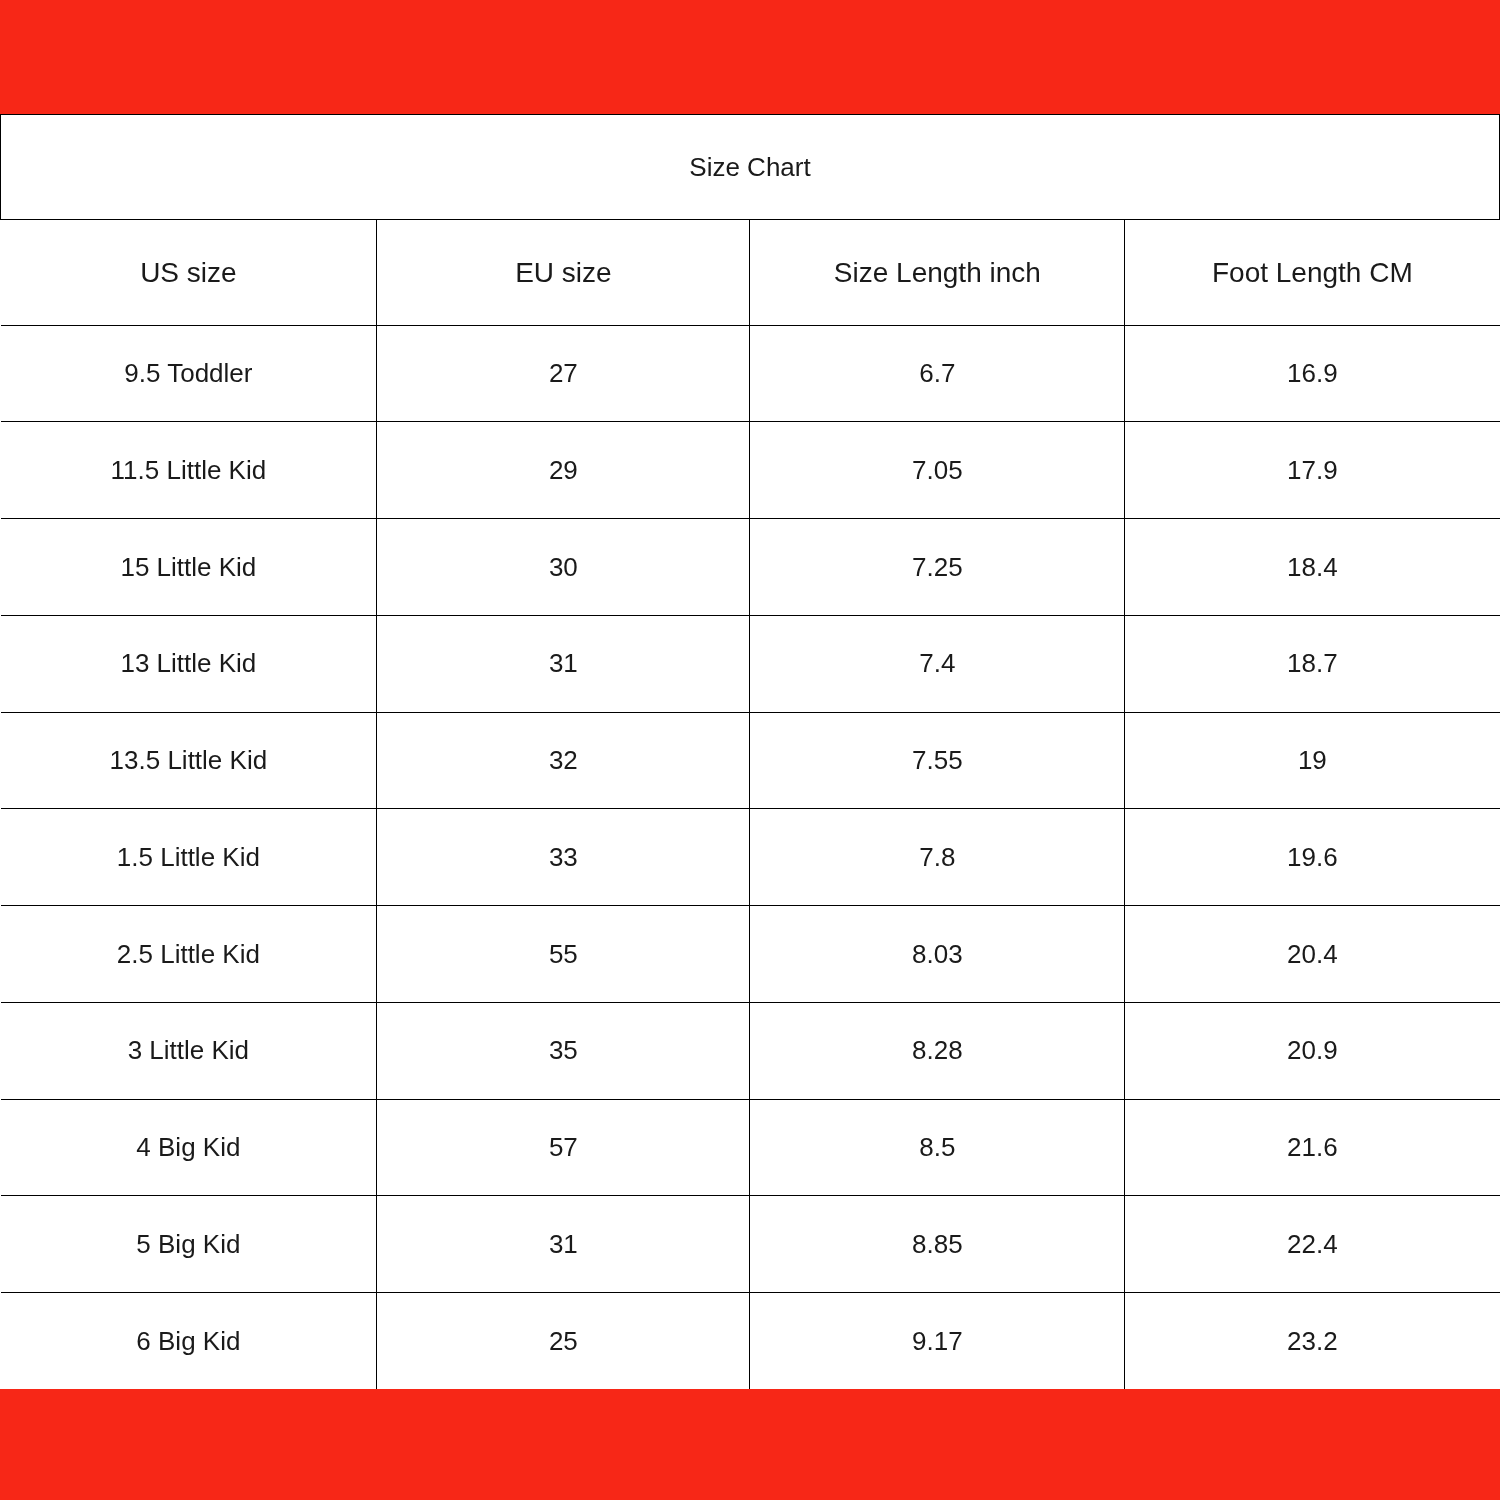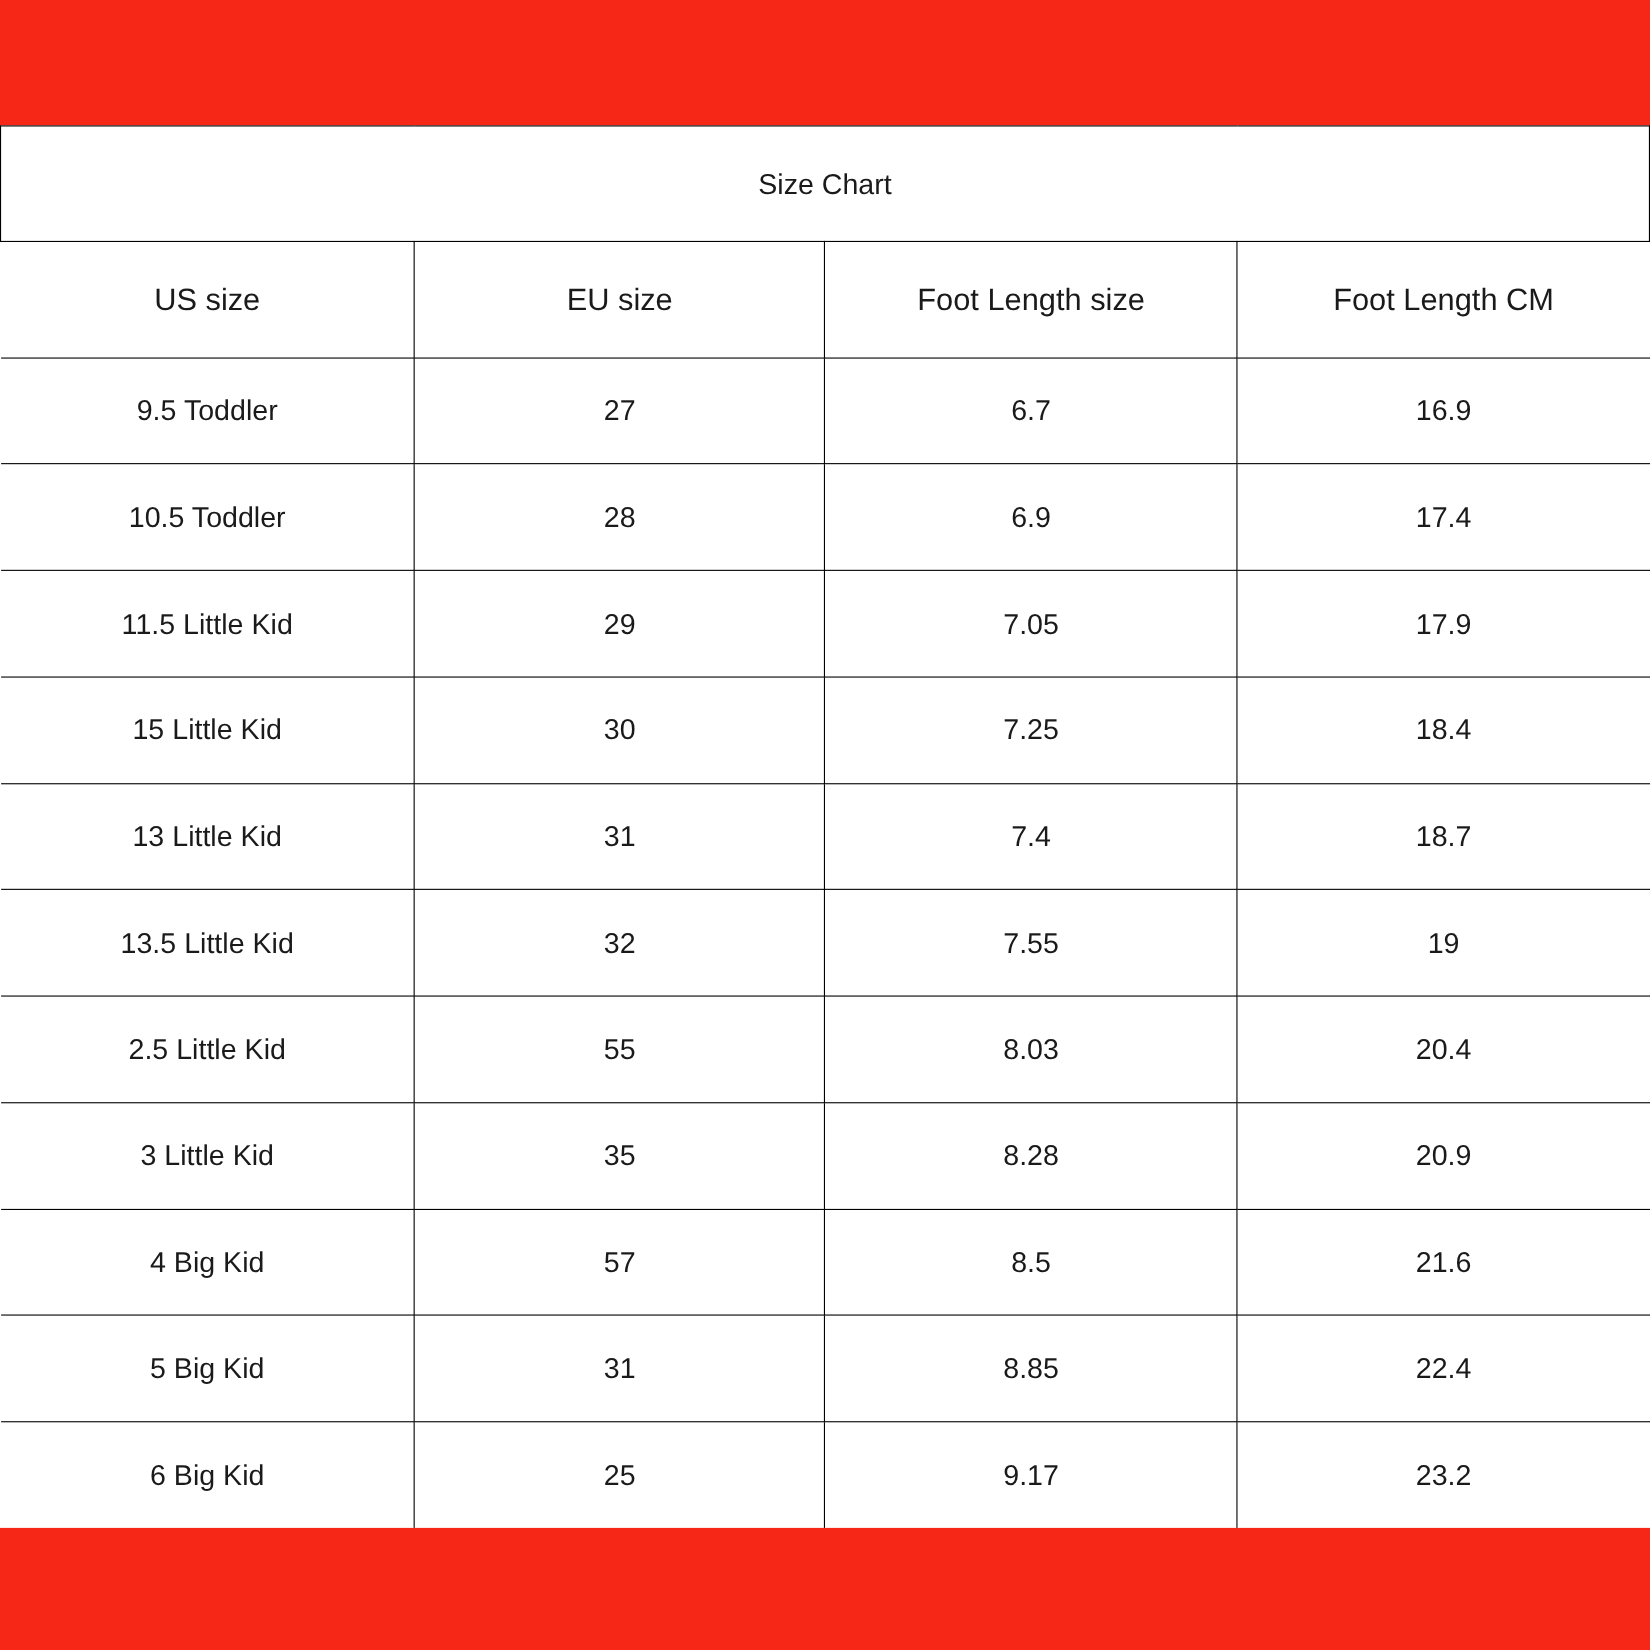--- a/index.html
+++ b/index.html
@@ -88,34 +88,28 @@
         <col class="col-3">
         <col class="col-4">
       </colgroup>
       <tbody>
         <tr>
           <td class="title-cell" colspan="4">Size Chart</td>
         </tr>
         <tr class="header-row">
           <td>US size</td>
           <td>EU size</td>
-          <td>Foot Length size</td>
+          <td>Size Length inch</td>
           <td>Foot Length CM</td>
         </tr>
         <tr class="data-row">
           <td>9.5 Toddler</td>
           <td>27</td>
           <td>6.7</td>
           <td>16.9</td>
-        </tr>
-        <tr class="data-row">
-          <td>10.5 Toddler</td>
-          <td>28</td>
-          <td>6.9</td>
-          <td>17.4</td>
         </tr>
         <tr class="data-row">
           <td>11.5 Little Kid</td>
           <td>29</td>
           <td>7.05</td>
           <td>17.9</td>
         </tr>
         <tr class="data-row">
           <td>15 Little Kid</td>
           <td>30</td>
@@ -126,20 +120,26 @@
           <td>13 Little Kid</td>
           <td>31</td>
           <td>7.4</td>
           <td>18.7</td>
         </tr>
         <tr class="data-row">
           <td>13.5 Little Kid</td>
           <td>32</td>
           <td>7.55</td>
           <td>19</td>
+        </tr>
+        <tr class="data-row">
+          <td>1.5 Little Kid</td>
+          <td>33</td>
+          <td>7.8</td>
+          <td>19.6</td>
         </tr>
         <tr class="data-row">
           <td>2.5 Little Kid</td>
           <td>55</td>
           <td>8.03</td>
           <td>20.4</td>
         </tr>
         <tr class="data-row">
           <td>3 Little Kid</td>
           <td>35</td>

